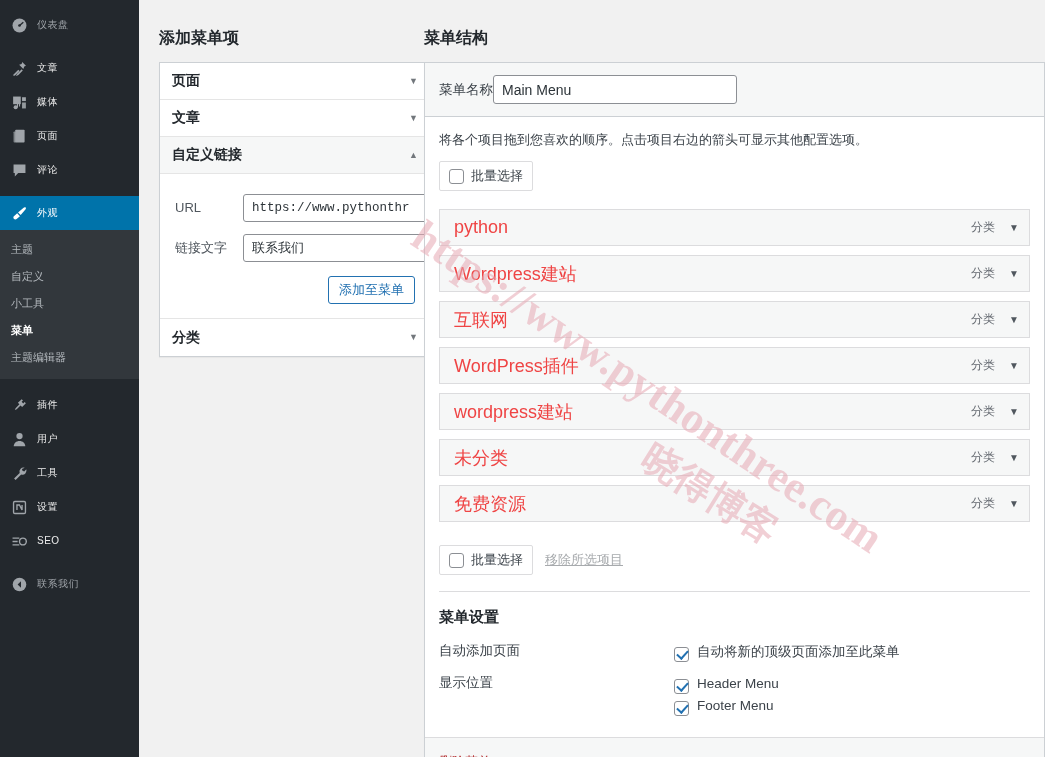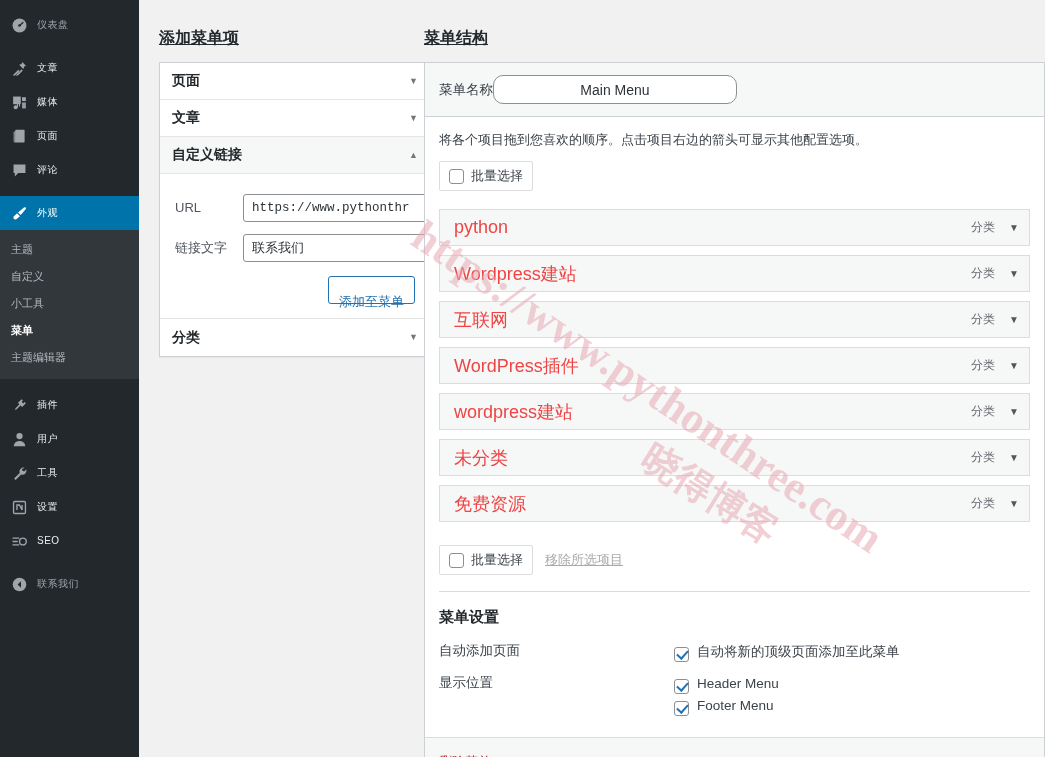--- a/index.html
+++ b/index.html
@@ -55,21 +55,21 @@
 
   .col-left {
     position: absolute; left: 20px; top: 0; width: 272px;
   }
   .col-right {
     position: absolute; left: 285px; top: 0; right: 0;
   }
 
   .section-title {
     font-size: 16px; font-weight: bold; color: #23282d;
-    padding: 28px 0 14px 0; line-height: 20px; text-decoration: underline;
+    padding: 28px 0 14px 0; line-height: 20px;
   }
 
   
   .accordion {
     background: #fff; border: 1px solid #ccd0d4;
     box-shadow: 0 1px 1px rgba(0,0,0,.04);
   }
   .acc-head {
     display: flex; align-items: center; justify-content: space-between;
     height: 37px; padding: 0 12px;
@@ -94,41 +94,40 @@
     font-family: "Liberation Sans", sans-serif;
     outline: none;
   }
   .txt-in.mono {
     font-family: "Liberation Mono", "DejaVu Sans Mono", monospace;
     font-size: 12.5px;
   }
   .btn-row { display: flex; justify-content: flex-end; padding-top: 2px; }
   .btn-secondary {
     background: #fff; border: 1px solid #2271b1; color: #2271b1;
-    border-radius: 3px; height: 28px; padding: 12px 10px;
+    border-radius: 3px; height: 28px; padding: 0 10px;
     font-size: 13px; cursor: pointer; line-height: 26px;
     font-family: "Liberation Sans", sans-serif;
   }
 
   
   .panel {
     background: #fff; border: 1px solid #ccd0d4;
     box-shadow: 0 1px 1px rgba(0,0,0,.04);
   }
   .panel-head {
     background: #f6f7f7; border-bottom: 1px solid #ccd0d4;
     padding: 12px 14px; display: flex; align-items: center;
   }
   .menu-name-lbl { font-size: 13.5px; color: #3c434a; }
   .menu-name-in {
     width: 244px; height: 29px; border: 1px solid #8c8f94;
-    border-radius: 10px; padding: 0 8px; font-size: 14px;
+    border-radius: 3px; padding: 0 8px; font-size: 14px;
     color: #2c3338; background: #fff; outline: none;
     font-family: "Liberation Sans", sans-serif;
-    text-align: center;
   }
   .panel-body { padding: 14px 14px 0 14px; }
   .hint { font-size: 13px; color: #3c434a; line-height: 18px; padding-bottom: 12px; }
 
   .cb-btn {
     display: inline-flex; align-items: center; gap: 7px;
     border: 1px solid #dcdcde; background: #fff;
     padding: 5px 9px; border-radius: 2px; cursor: pointer;
     font-size: 13px; color: #3c434a;
   }

